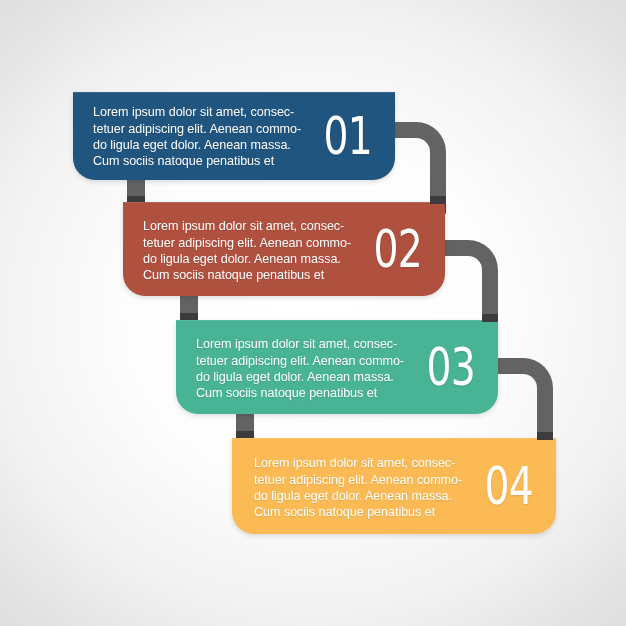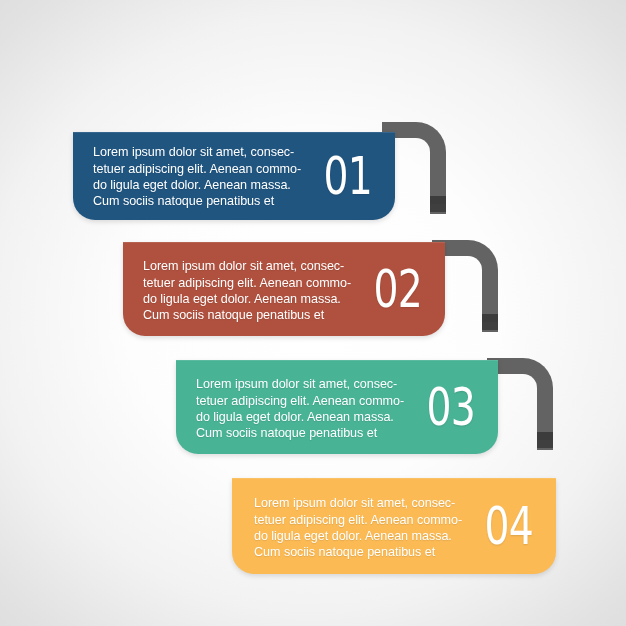--- a/index.html
+++ b/index.html
@@ -29,21 +29,20 @@
   
   .connector-layer {
     position: absolute;
     inset: 0;
     z-index: 1;
   }
   .panel-layer {
     position: absolute;
     inset: 0;
     z-index: 3;
-    margin-top: 40px;
   }
   
   .stub-layer {
     position: absolute;
     inset: 0;
     z-index: 2;
   }
   .stub-top-layer {
     position: absolute;
     inset: 0;

